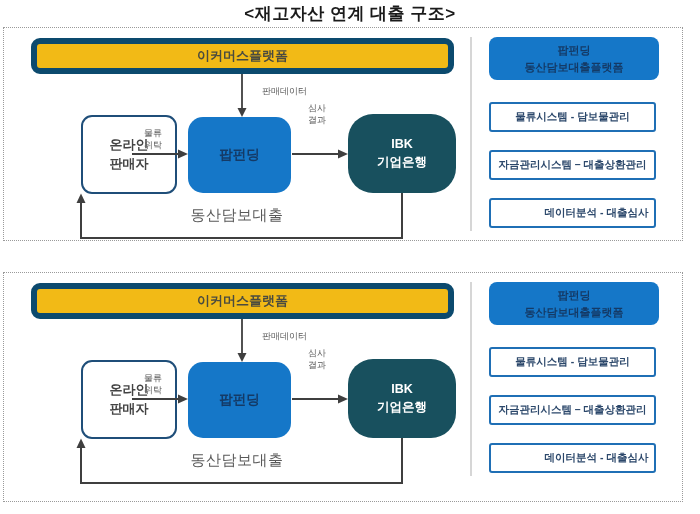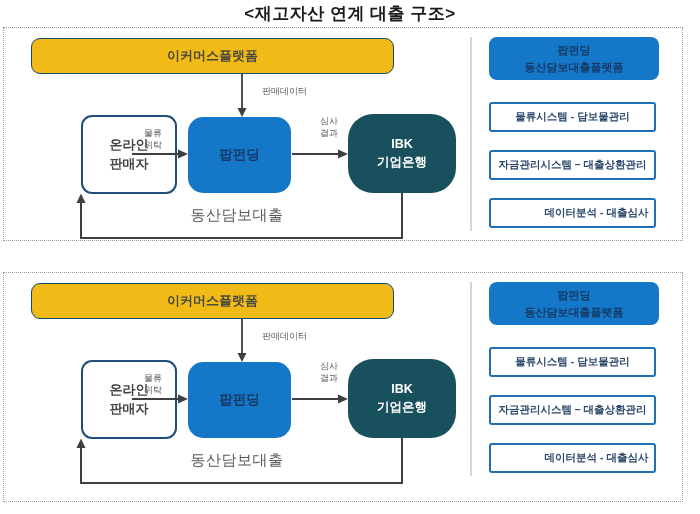--- a/index.html
+++ b/index.html
@@ -19,35 +19,35 @@
   }
   .panel{
     position:absolute;left:3px;width:678px;border:1.5px dotted var(--dotted,#9a9a9a);
     background:var(--white,#fff);
   }
   .panel-top{top:27px;height:212px;}
   .panel-bottom{top:272px;height:228px;}
   .panel *{box-sizing:border-box;}
 
   .ecom-bar{
-    position:absolute;left:27px;top:10px;width:363px;height:36px;
-    background:var(--yellow,#F2BA16);border:1px solid #0c4a6e;border-radius:9px;
+    position:absolute;left:27px;top:10px;width:423px;height:36px;
+    background:var(--yellow,#F2BA16);border:6px solid #0c4a6e;border-radius:9px;
     display:flex;align-items:center;justify-content:center;
     font-size:13px;font-weight:bold;color:#4a4b40;
   }
   .arrow{position:absolute;color:var(--arrow,#3f3f3f);}
   .arrow-down{left:231px;top:46px;}
   .arrow-r1{left:128px;top:120px;}
   .arrow-r2{left:288px;top:120px;}
   .feedback{left:72px;top:163px;}
   .lbl{position:absolute;font-size:9px;color:var(--label-gray,#595959);
     line-height:1.3;white-space:pre-line;text-align:center;}
   .lbl-sales{left:246px;top:58px;text-align:left;margin-left:12px;}
   .lbl-logistics{left:128px;top:100px;width:42px;}
-  .lbl-review{left:292px;top:88px;width:42px;text-align:right;}
+  .lbl-review{left:292px;top:75px;width:42px;}
   .lbl-loan{left:168px;top:177px;width:130px;font-size:15px;letter-spacing:.5px;}
 
   .node{
     position:absolute;display:flex;align-items:center;justify-content:center;
     text-align:center;font-weight:bold;white-space:pre-line;line-height:1.4;
   }
   .seller-box{
     left:29px;top:87px;width:96px;height:79px;background:var(--white,#fff);
     border:2.5px solid var(--border-navy,#1F4E79);border-radius:11px;
     font-size:13px;color:var(--text-dark,#434343);margin-left:48px;

